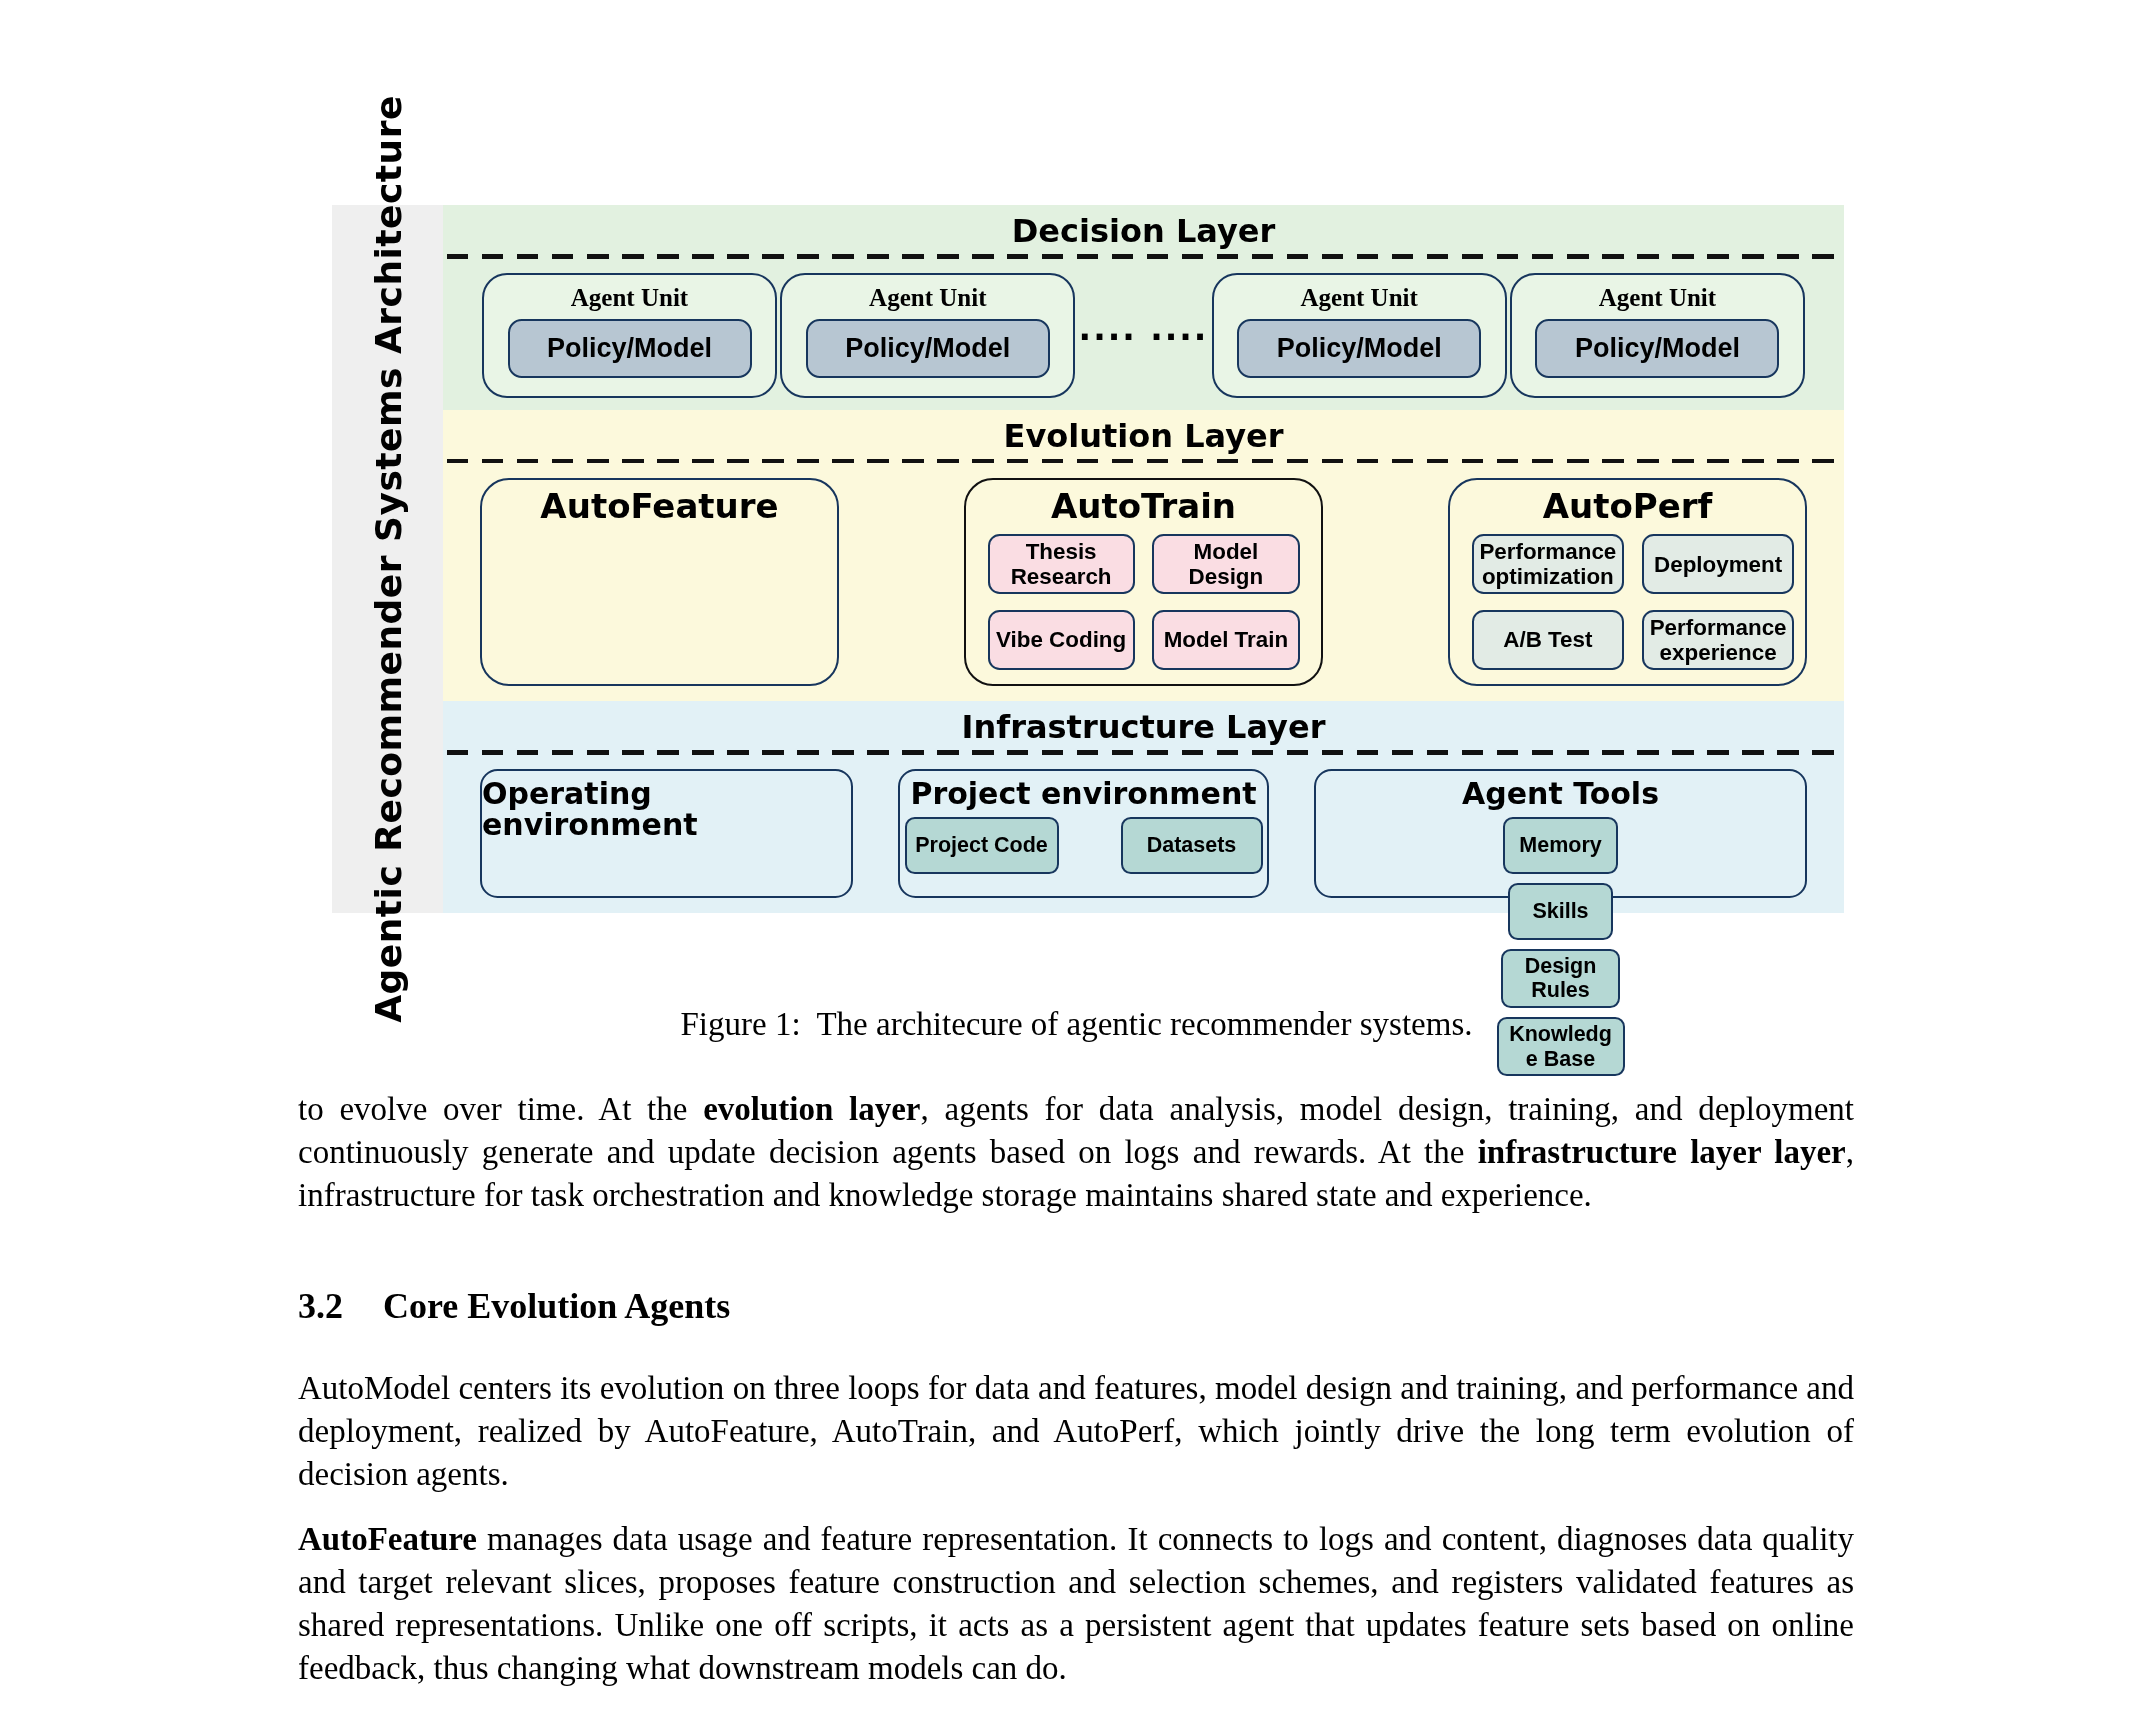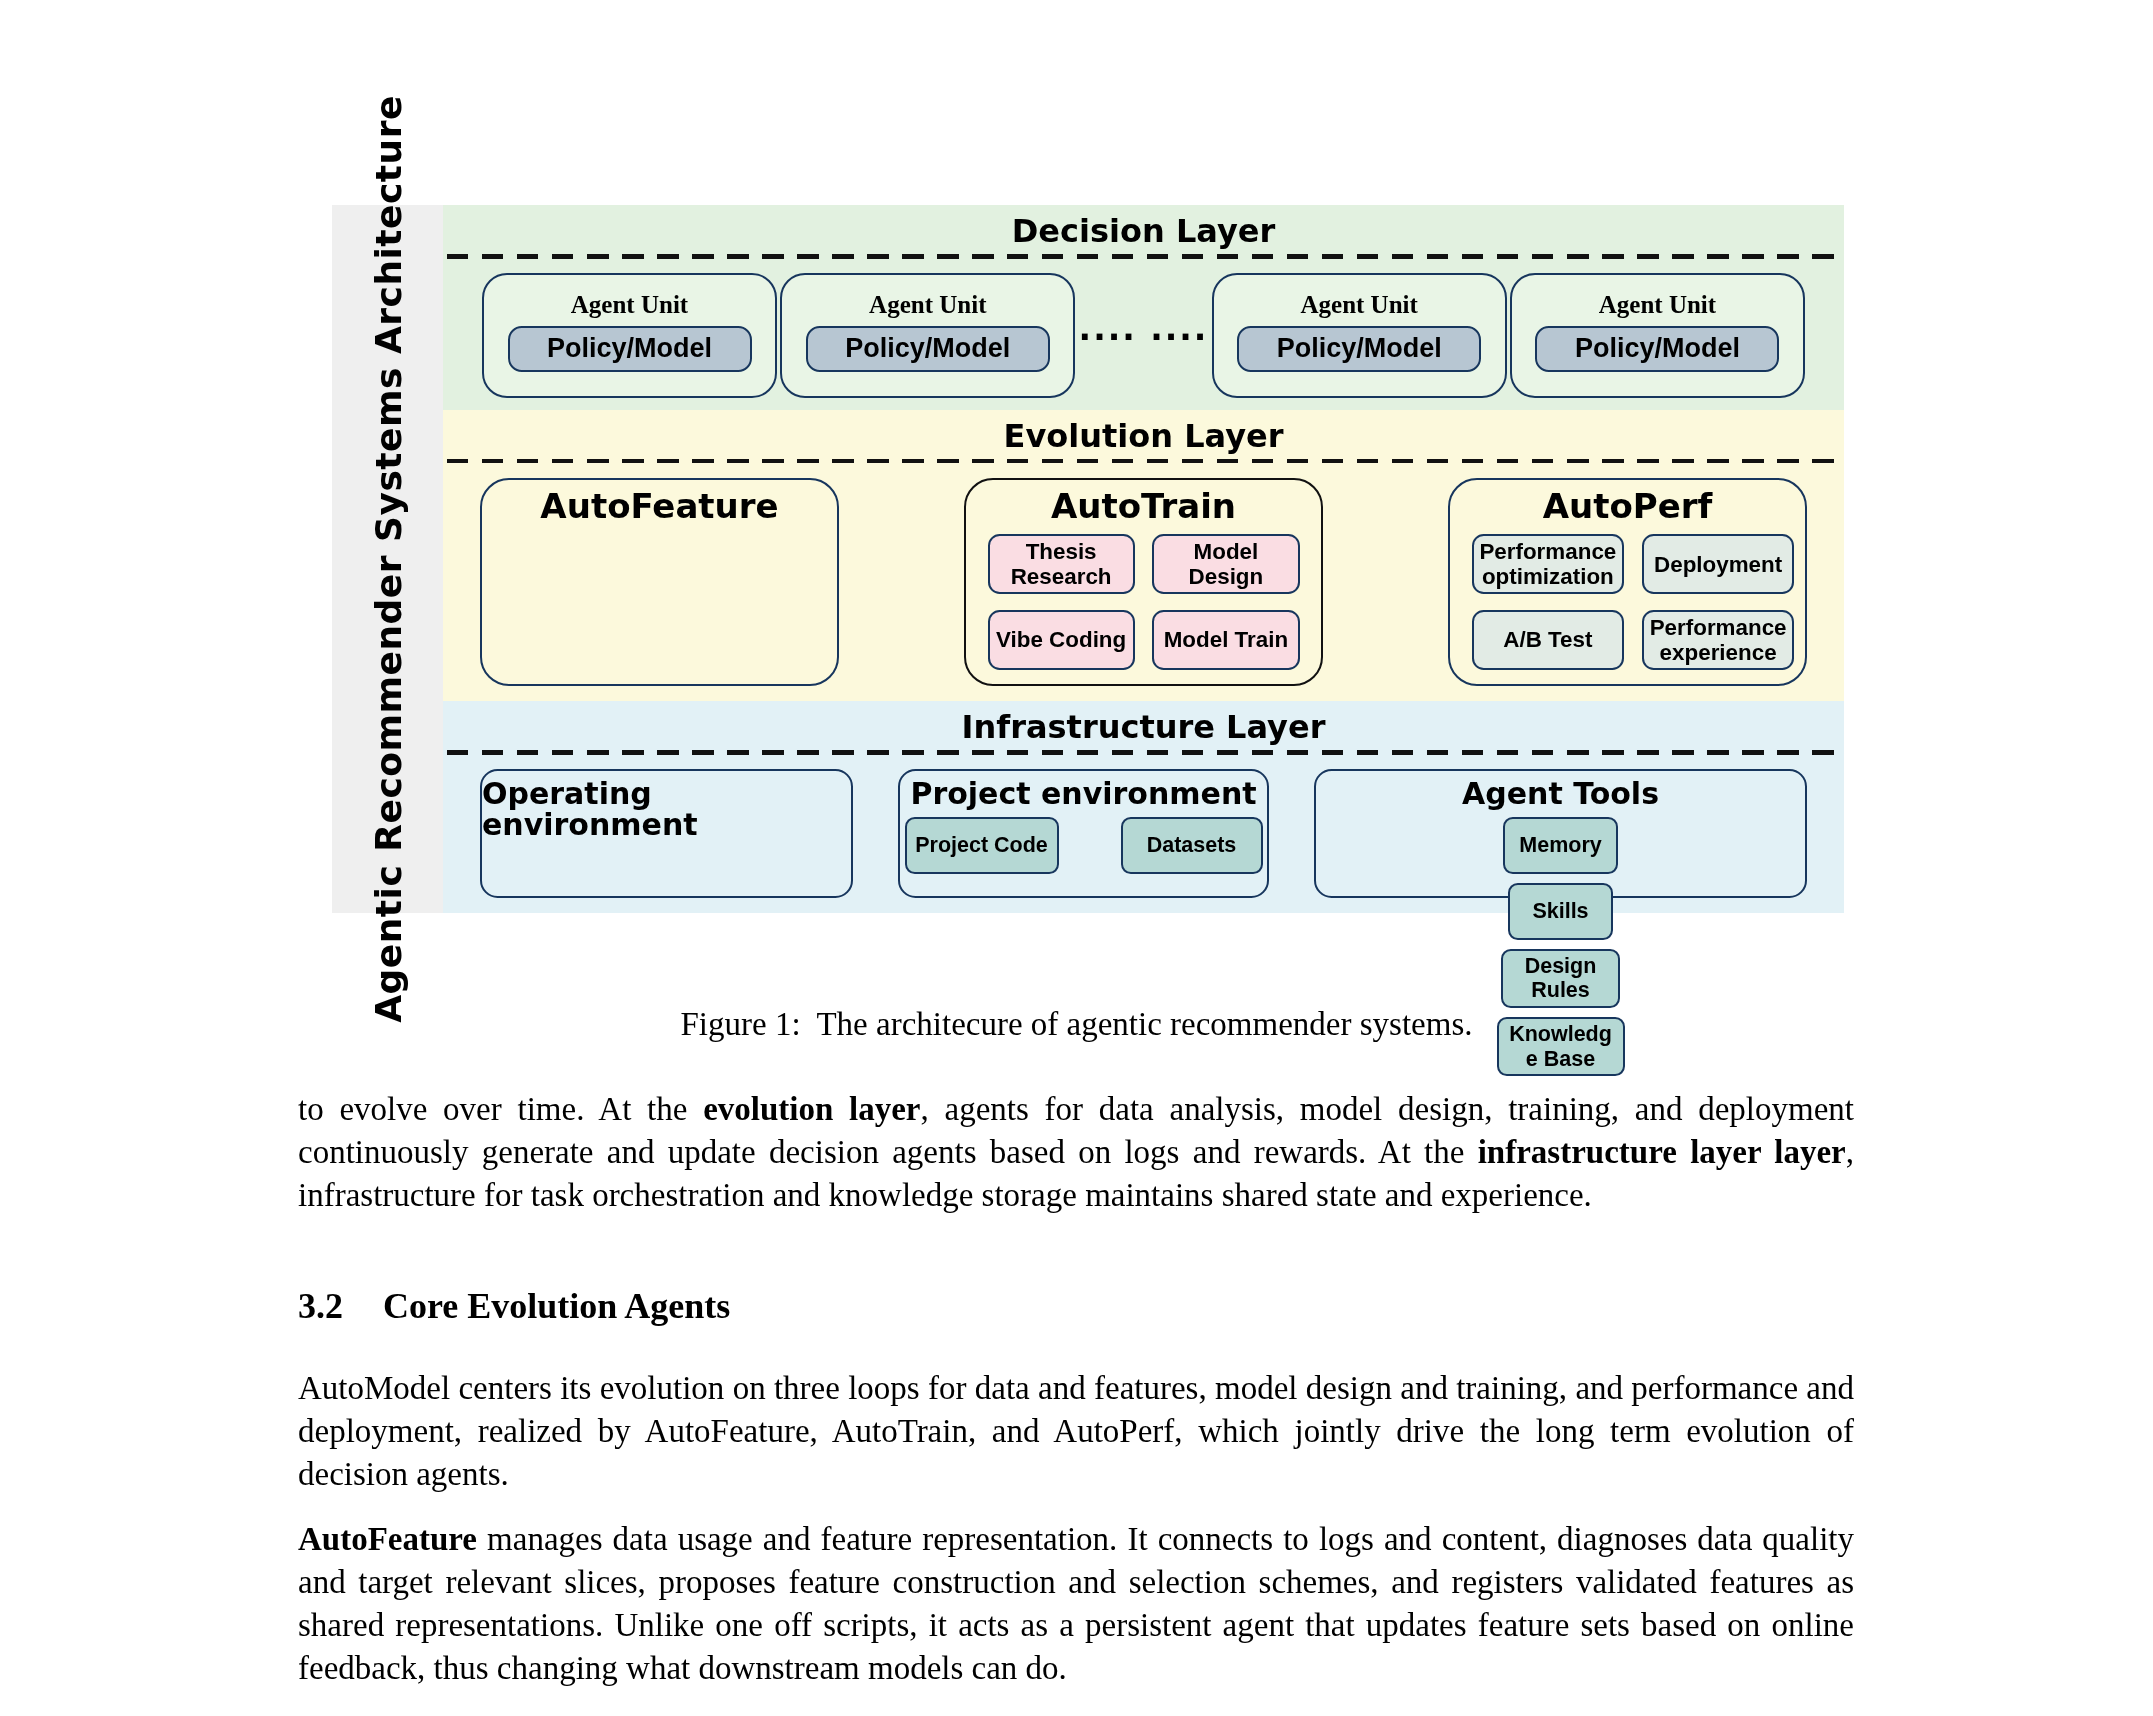--- a/index.html
+++ b/index.html
@@ -43,24 +43,24 @@
   .agent-row {
     display:flex; align-items:center; justify-content:space-between;
     padding:0 39px; height:146px; margin-top:3.9px;
   }
   .agent-unit {
     width:295px; height:125px; background:#e9f5e6;
     border:2.9px solid #17365d; border-radius:25px;
     display:flex; flex-direction:column; align-items:center; padding-top:8.8px;
   }
   .agent-unit-title {
-    font-family:"Liberation Serif", serif; font-weight:bold; font-size:25px;margin-top:7px;
+    font-family:"Liberation Serif", serif; font-weight:bold; font-size:25px;
   }
   .policy-box {
-    margin-top:6.8px; width:244px; height:46px; background:#b7c6d2;
+    margin-top:6.8px; width:244px; height:59px; background:#b7c6d2;
     border:2.9px solid #17365d; border-radius:13.7px;
     display:flex; align-items:center; justify-content:center;
     font-family:"Liberation Sans", sans-serif; font-weight:bold; font-size:27px;
   }
   .dots {
     font-family:"DejaVu Sans", sans-serif; font-weight:bold; font-size:33px;
     letter-spacing:2px; line-height:0.4; padding-bottom:13.7px;
   }
 
   

